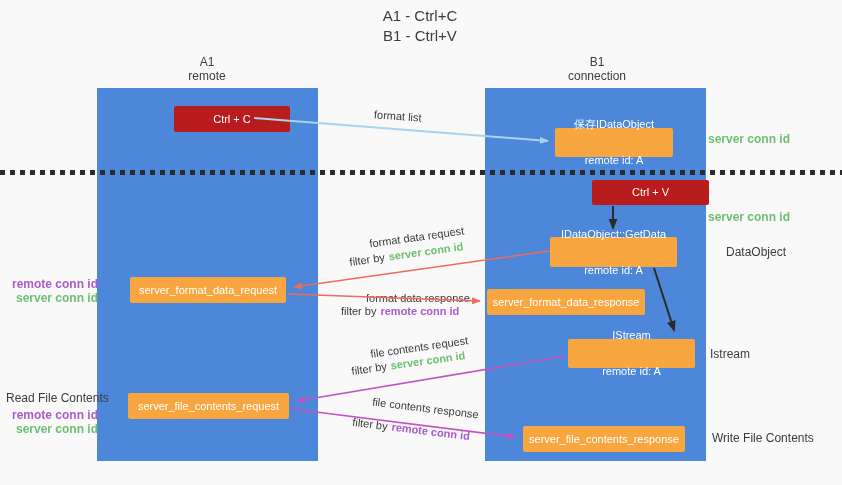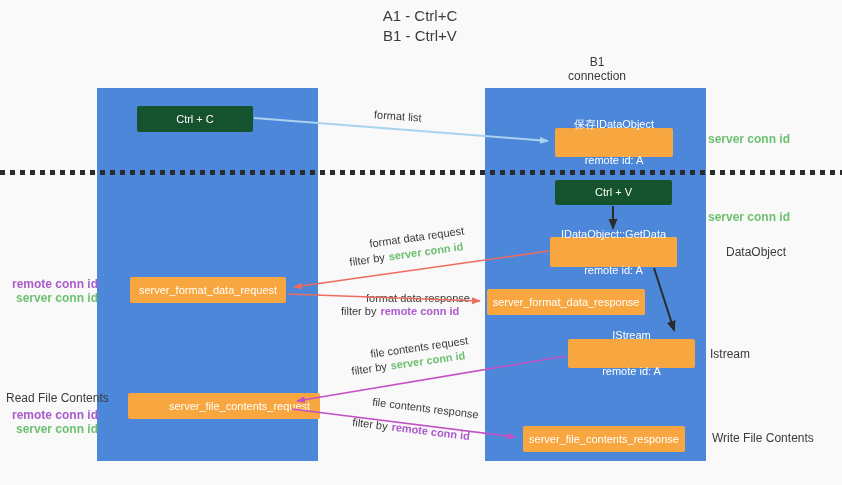--- a/index.html
+++ b/index.html
@@ -22,30 +22,30 @@
   #lane-left{left:97px}
   #lane-right{left:485px}
   .dotted{
     position:absolute;left:0;top:170px;width:842px;height:5px;
     background:repeating-linear-gradient(to right,#2b2b2b 0 5px,transparent 5px 10px);
   }
   .box{
     position:absolute;display:flex;flex-direction:column;align-items:center;justify-content:center;
     color:#ffffff;font-size:11px;line-height:13px;text-align:center;border-radius:2px;white-space:nowrap;
   }
-  .green-box{background:#14532d;}
+  .green-box{background:#b91c1c;margin-left:37px;}
   .orange-box{background:#f8a63f;gap:23px;}
   #box-ctrl-c{left:137px;top:106px;width:116px;height:26px;}
   #box-save-obj{left:555px;top:128px;width:118px;height:29px;}
   #box-ctrl-v{left:555px;top:180px;width:117px;height:25px;justify-content:center;}
   #box-getdata{left:550px;top:237px;width:127px;height:30px;}
   #box-fmt-req{left:130px;top:277px;width:156px;height:26px;}
   #box-fmt-resp{left:487px;top:289px;width:158px;height:26px;}
   #box-istream{left:568px;top:339px;width:127px;height:29px;}
-  #box-file-req{left:128px;top:393px;width:161px;height:26px;padding-left:31px;}
+  #box-file-req{left:128px;top:393px;width:161px;height:26px;}
   #box-file-resp{left:523px;top:426px;width:162px;height:26px;}
   .side-label{position:absolute;font-size:12px;color:#3b3b3b;white-space:nowrap;}
   .bold-green{color:#6ec071;font-weight:bold;}
   .bold-purple{color:#ab5bcb;font-weight:bold;}
   #sl-conn-top{left:708px;top:132px;}
   #sl-conn-mid{left:708px;top:210px;}
   #sl-dataobject{left:710px;top:245px;margin-left:16px;}
   #sl-istream{left:710px;top:347px;}
   #sl-write{left:712px;top:431px;}
   #sl-read{left:6px;top:391px;}
@@ -74,20 +74,24 @@
 </head>
 <body>
 
 <div class="canvas">
 
   <div class="title">
     <div>A1 - Ctrl+C</div>
     <div>B1 - Ctrl+V</div>
   </div>
 
+  <div class="lane-header" id="lh-left">
+    <div>A1</div>
+    <div>remote</div>
+  </div>
   <div class="lane-header" id="lh-right">
     <div>B1</div>
     <div>connection</div>
   </div>
 
   <div class="lane" id="lane-left"></div>
   <div class="lane" id="lane-right"></div>
 
   <div class="dotted"></div>
 

